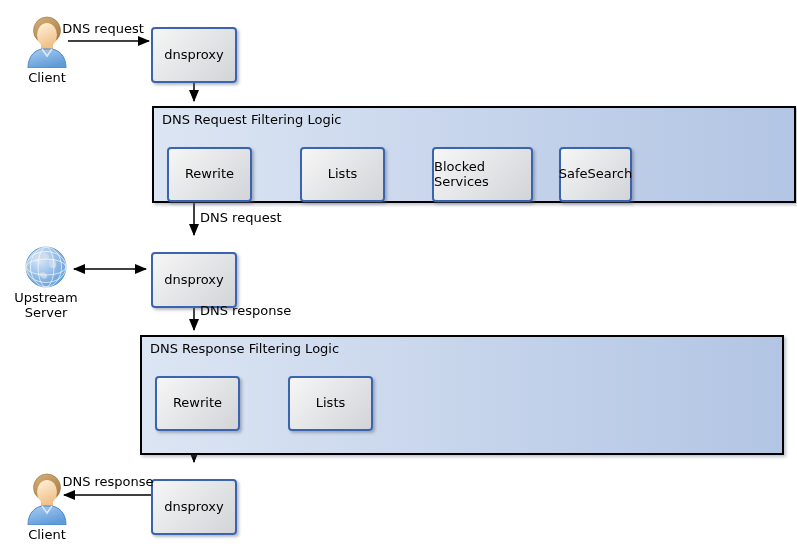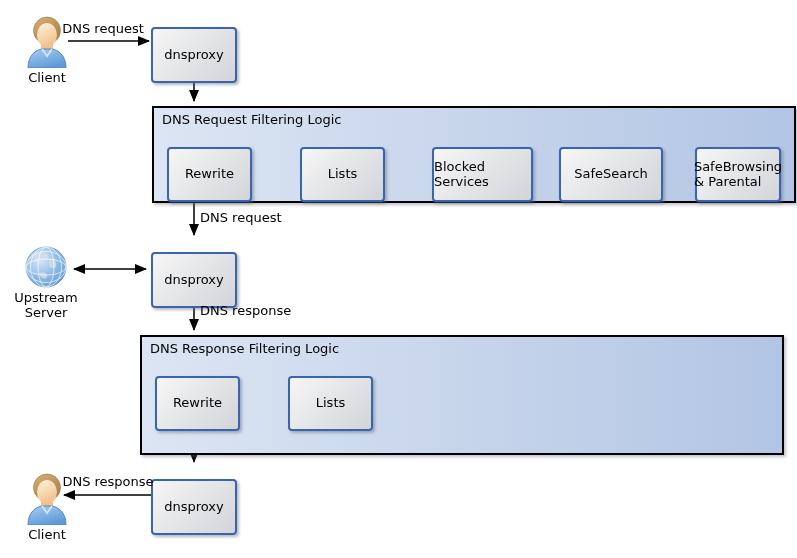--- a/index.html
+++ b/index.html
@@ -87,22 +87,21 @@
 
   <div class="node" style="left:151px;top:15px;width:86px;height:56px">dnsproxy</div>
 
   <div class="edge-label center" style="left:58px;top:22px;width:90px">DNS request</div>
 
   <div class="container-box" style="left:152px;top:106px;width:644px;height:97px">
     <div class="container-title">DNS Request Filtering Logic</div>
     <div class="node" style="left:13px;top:27px;width:85px;height:55px">Rewrite</div>
     <div class="node" style="left:146px;top:27px;width:85px;height:55px">Lists</div>
     <div class="node" style="left:278px;top:27px;width:101px;height:55px">Blocked Services</div>
-    <div class="node" style="left:405px;top:27px;width:104px;height:55px">SafeSearch</div>
-    <div class="node" style="left:541px;top:27px;width:86px;height:55px">SafeBrowsing &amp; Parental</div>
+    <div class="node" style="left:405px;top:27px;width:73px;height:55px">SafeSearch</div>
   </div>
 
   <div class="edge-label" style="left:200px;top:211px;width:95px">DNS request</div>
 
   <div class="node" style="left:151px;top:240px;width:86px;height:56px">dnsproxy</div>
 
   <div class="actor" style="left:25px;top:246px;width:42px;height:42px">
     <svg width="42" height="42" viewBox="0 0 42 42">
       <defs>
         <radialGradient id="globeG" cx="0.35" cy="0.3" r="0.85">

